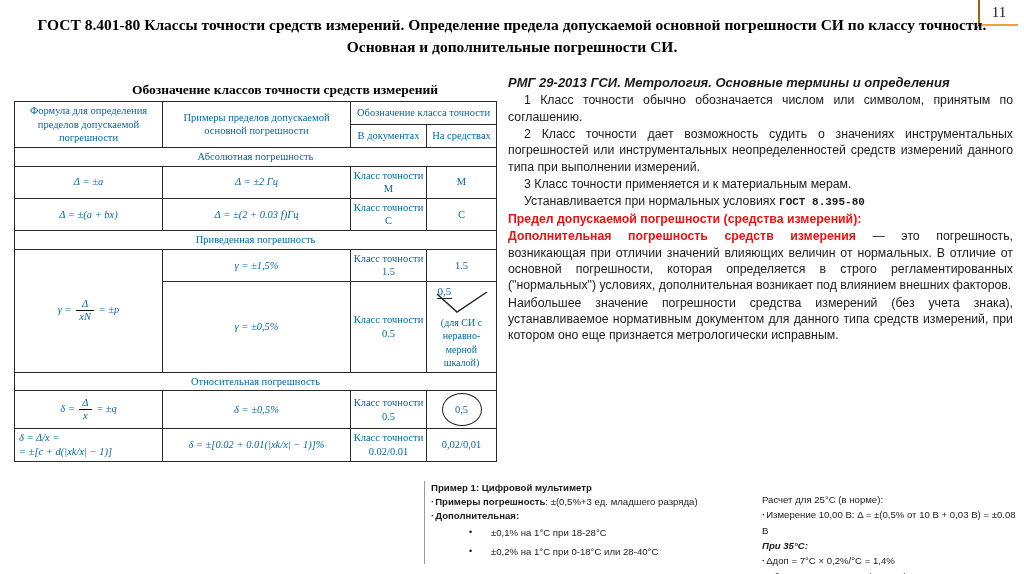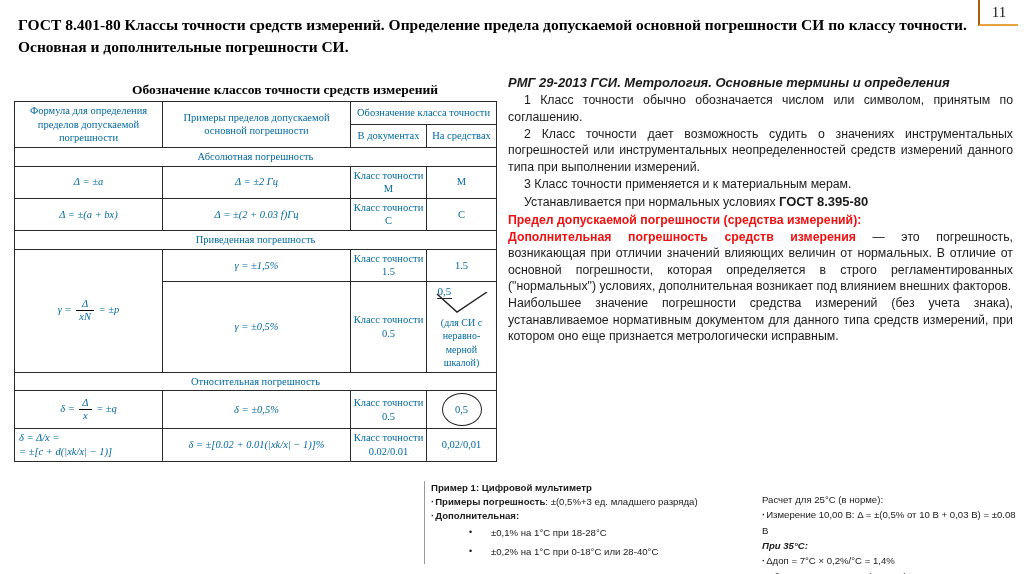--- a/index.html
+++ b/index.html
@@ -21,21 +21,21 @@
     box-sizing:border-box;
     display:flex;align-items:center;justify-content:center;
     font-family:"Liberation Serif", serif;
     font-size:15px;color:#222;
   }
   
   #title{
     position:absolute;left:18px;top:14px;width:988px;
     font-family:"Liberation Serif", serif;
     font-weight:bold;font-size:15.5px;line-height:1.45;
-    text-align:left;color:#000;
+    text-align:center;color:#000;
   }
   
   #table-block{
     position:absolute;left:14px;top:82px;width:482px;
   }
   #table-caption{
     font-family:"Liberation Serif", serif;
     font-weight:bold;
     font-size:13.5px;text-align:center;
     margin:0 0 3px 0;padding-left:60px;
@@ -79,21 +79,21 @@
     position:absolute;left:508px;top:74px;width:505px;
     font-family:"Liberation Sans", sans-serif;
     font-size:12.3px;line-height:1.33;
     text-align:justify;
     color:#1a1a1a;
   }
   #defs p{margin:0 0 1px 0;}
   .src{font-style:italic;font-weight:bold;font-size:13px;text-align:left;}
   .red{color:#ee1111;font-weight:bold;}
   .indent{text-indent:16px;}
-  .gostref{font-family:Liberation Sans, sans-serif;font-weight:bold;font-size:13px;}
+  .gostref{font-family:Liberation Mono, monospace;font-weight:bold;font-size:11px;}
   
   #ex-left{
     position:absolute;left:424px;top:481px;width:318px;
     font-family:"Liberation Sans", sans-serif;
     font-size:9.6px;line-height:1.45;color:#1a1a1a;
     border-left:1.1px solid #9a9a9a;
     padding-left:6px;
     box-sizing:border-box;
   }
   #ex-left .hd{font-weight:bold;}

